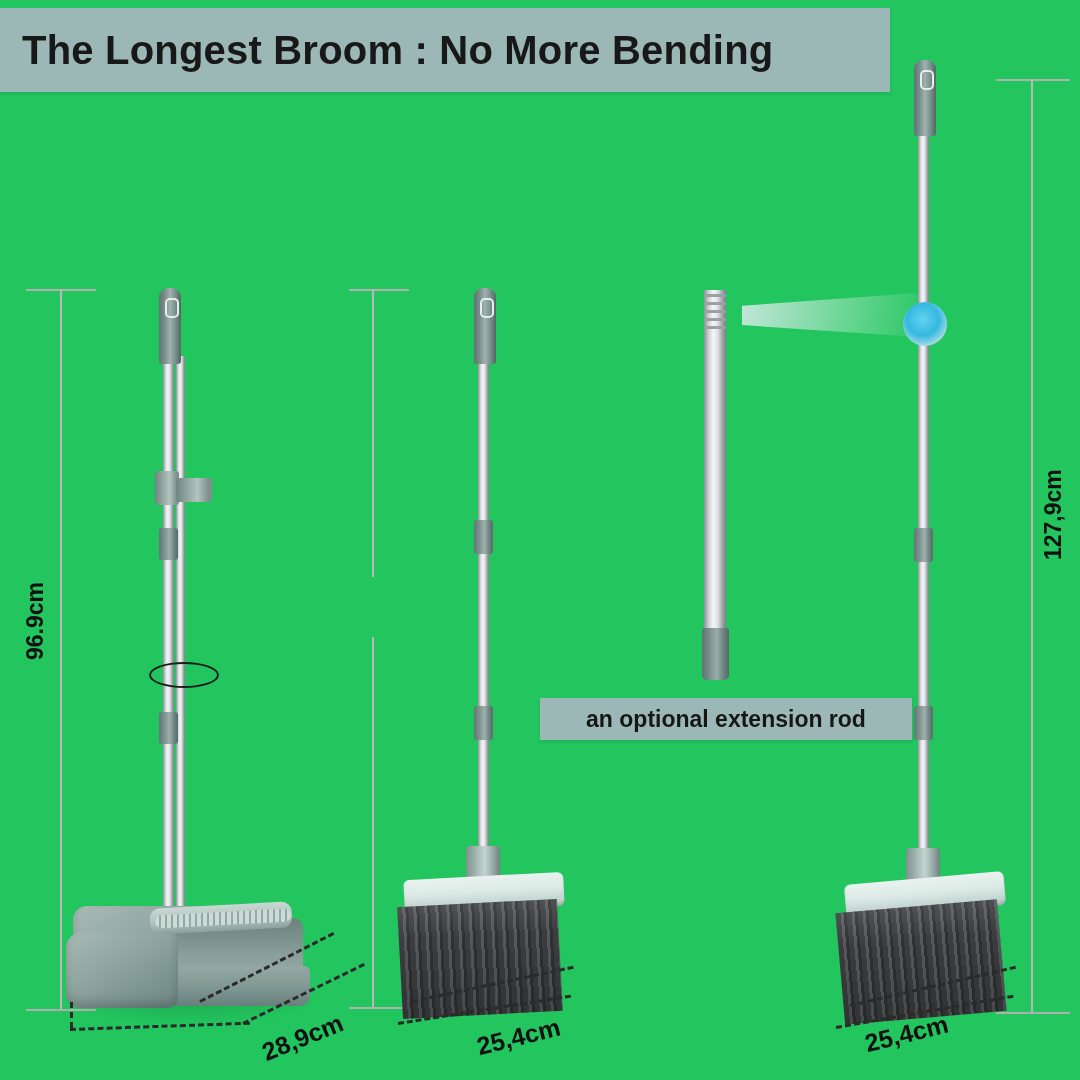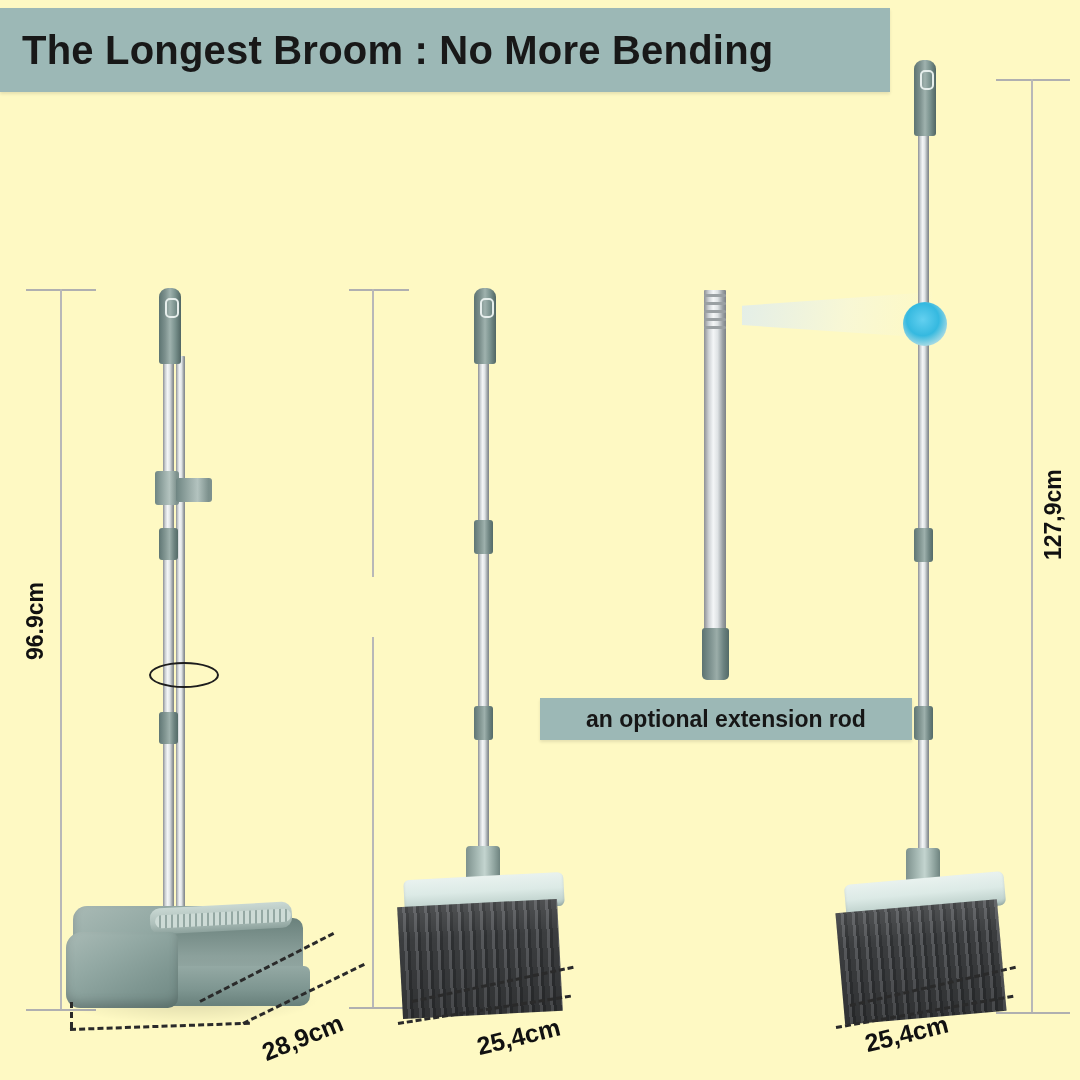--- a/index.html
+++ b/index.html
@@ -2,21 +2,21 @@
 <html><head>
 <meta charset="utf-8">
 <style>
   html,body{margin:0;padding:0;}
   body{
     width:1080px;height:1080px;
     background:#ffffff;
     font-family:"Liberation Sans", sans-serif;
     overflow:hidden;
   }
-  #stage{position:relative;width:1080px;height:1080px;background:#fef9c3;overflow:hidden;}
+  #stage{position:relative;width:1080px;height:1080px;background:#22c55e;overflow:hidden;}
 
   
   .title-banner{
     position:absolute;left:0;top:8px;width:890px;height:84px;
     background:#9cb8b6;
     display:flex;align-items:center;
     box-shadow:0 2px 3px rgba(0,0,0,.10);
   }
   .title-banner .txt{
     margin-left:22px;

